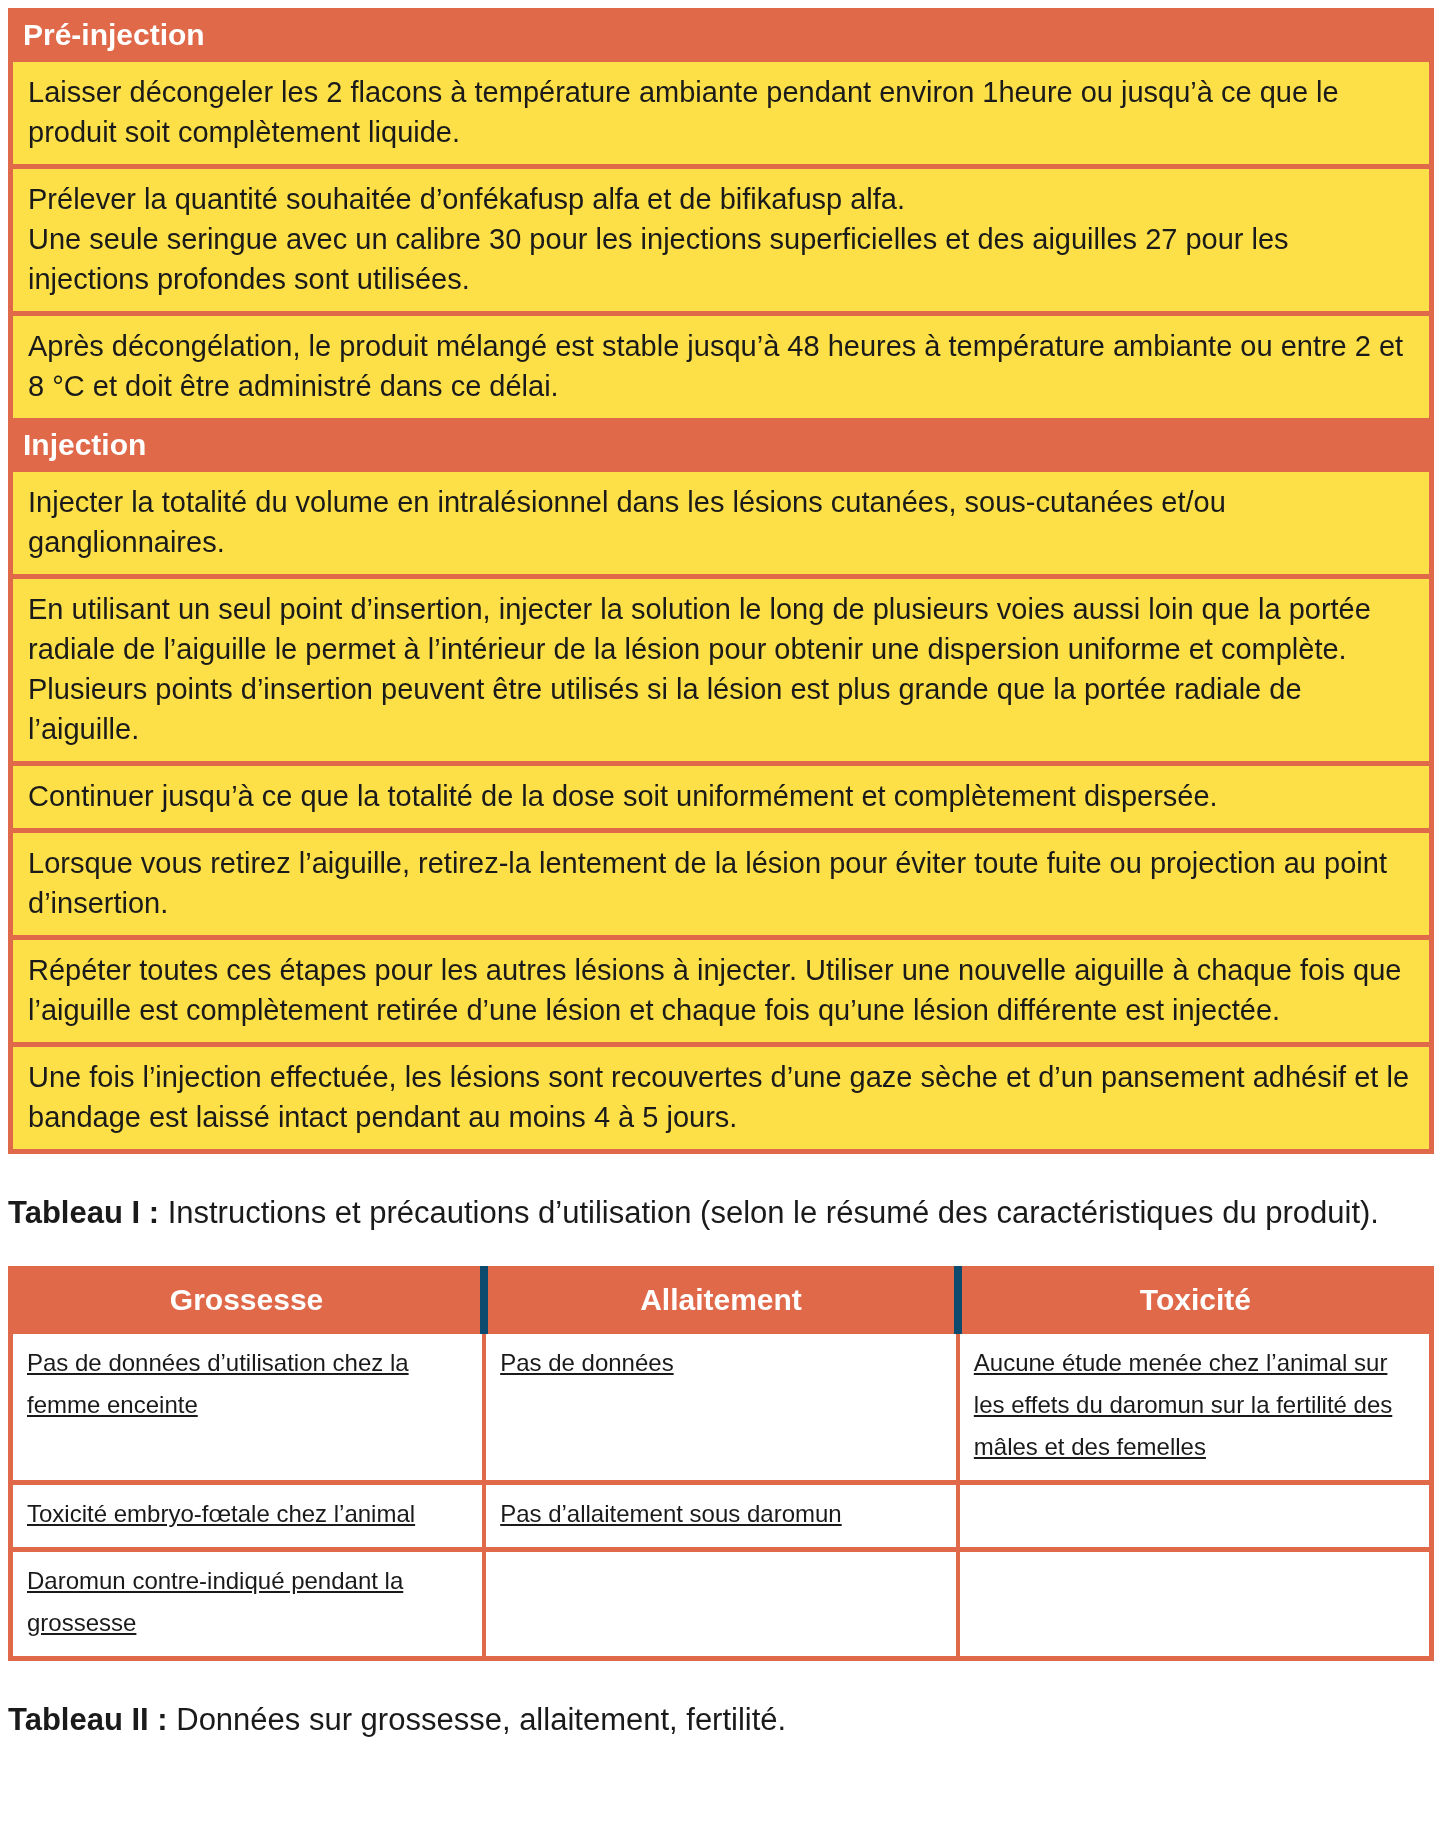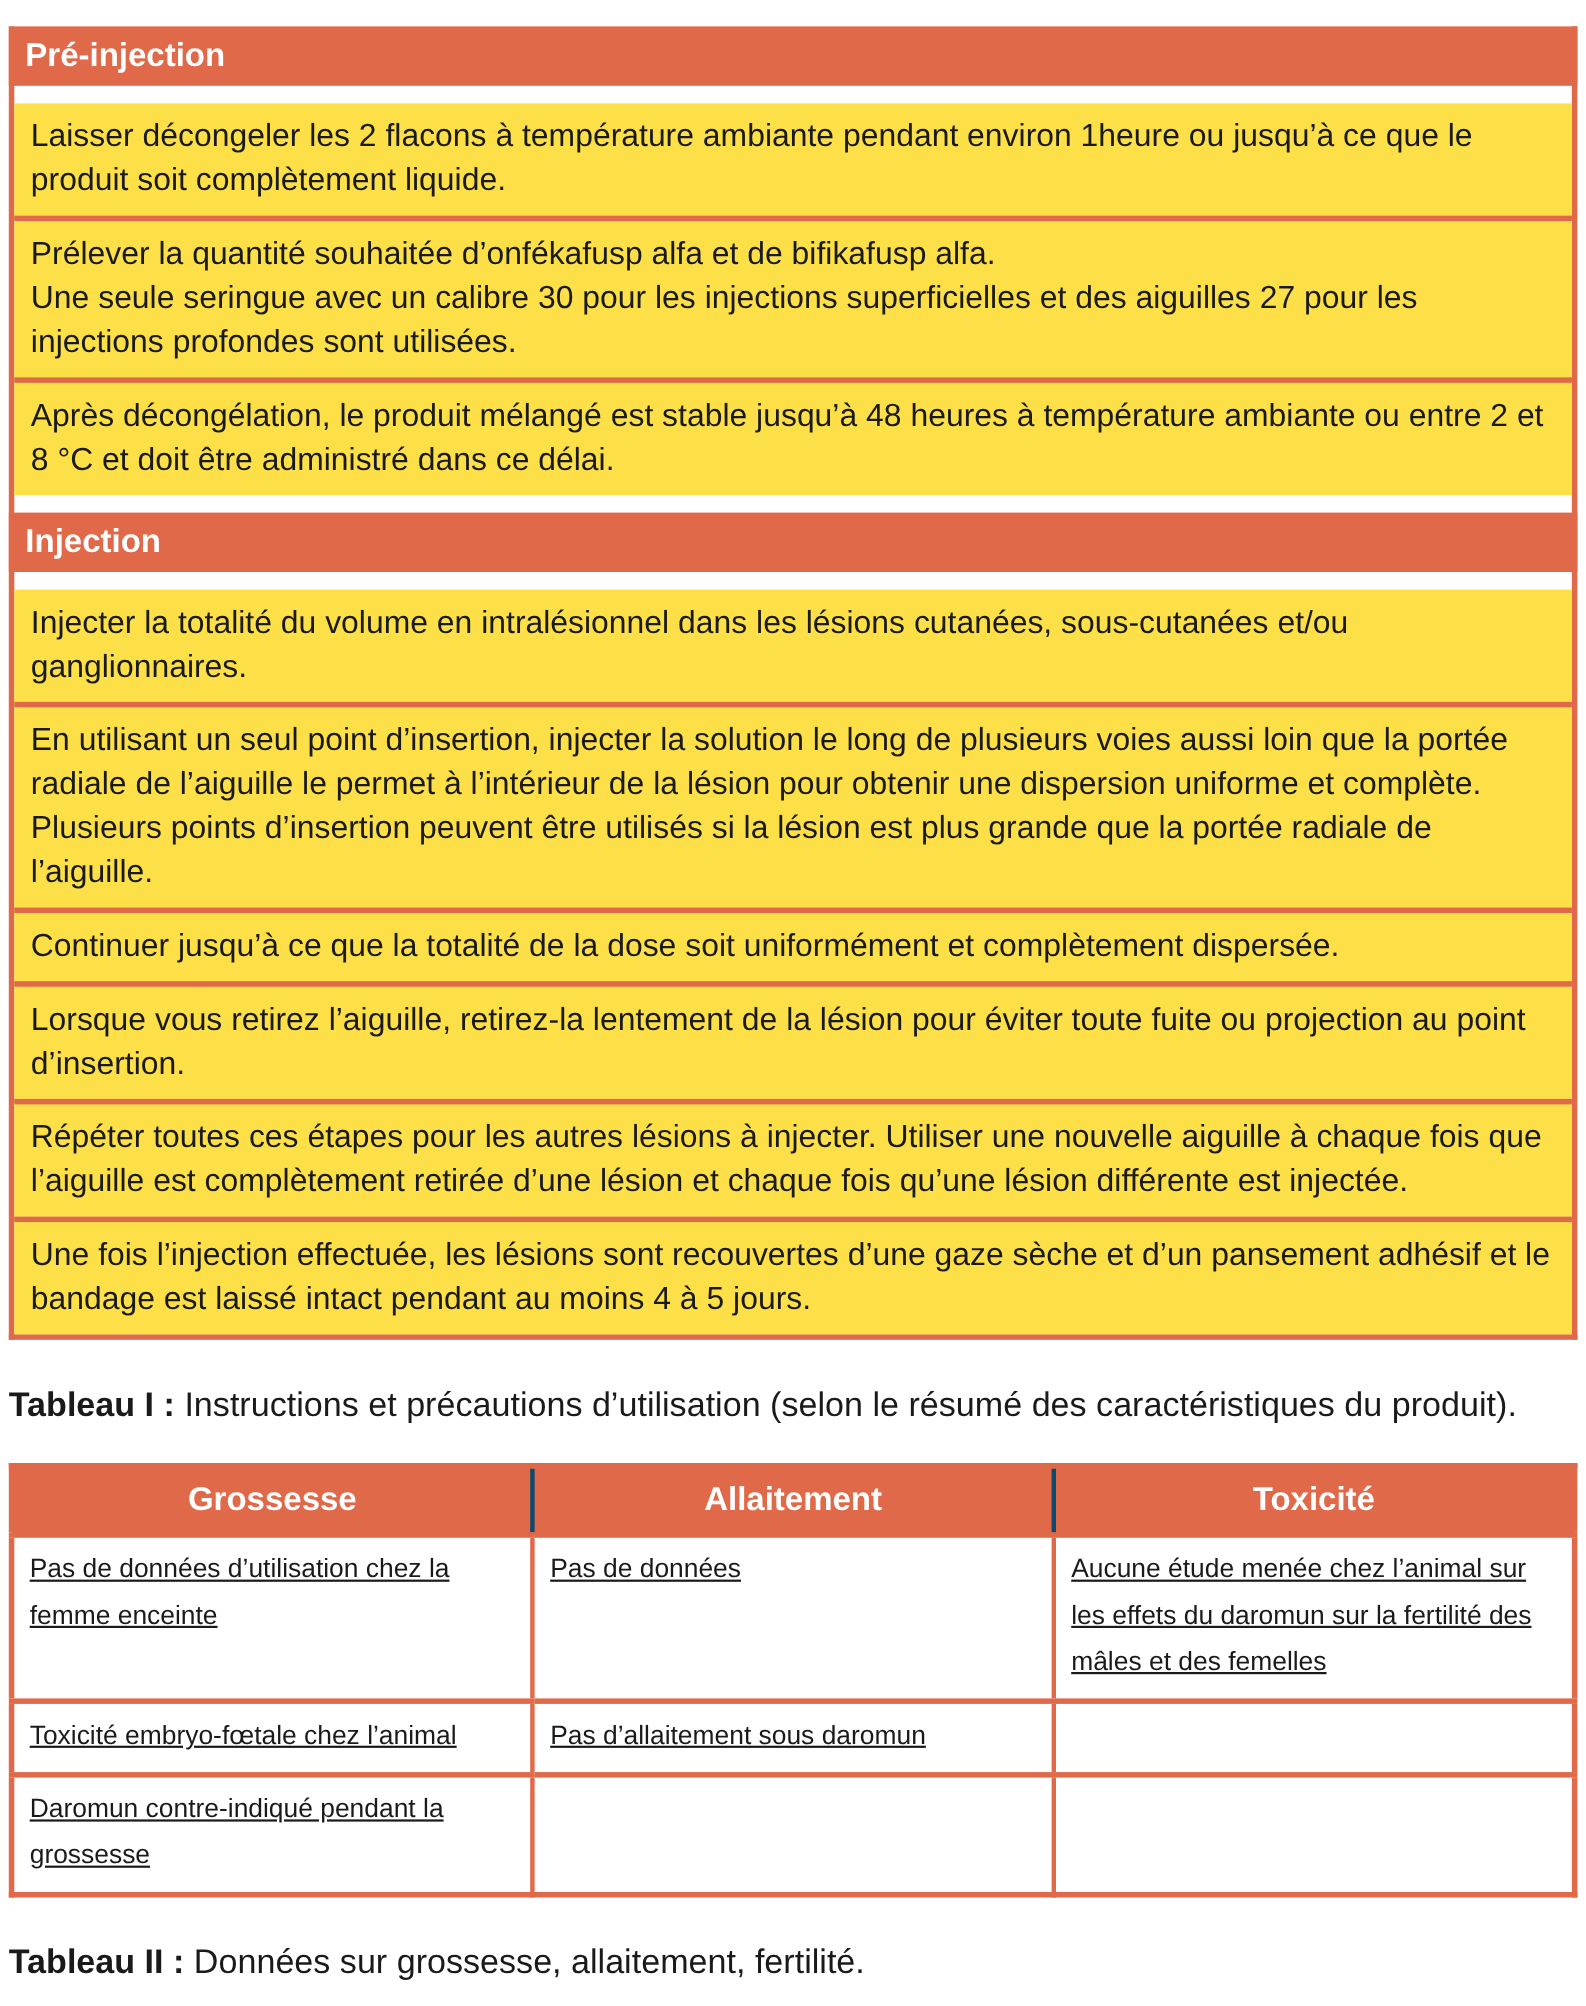--- a/index.html
+++ b/index.html
@@ -23,21 +23,21 @@
     background:#ffffff;
   }
   .sec-header{
     background:var(--accent);
     color:#ffffff;
     font-weight:bold;
     font-size:30px;
     line-height:32px;
     padding:11px 15px;
     
-    margin:16px -5px;
+    margin:0 -5px;
   }
   .t1 .row{
     font-size:29px;
     line-height:40px;
     padding:10px 15px 12px 15px;
     background:#fde047;
   }
   .t1 .row + .row{
     border-top:5px solid var(--accent);
   }
@@ -61,21 +61,21 @@
   .t2 th{
     background:var(--accent);
     color:#ffffff;
     font-weight:bold;
     font-size:30px;
     line-height:34px;
     padding:12px 10px;
     text-align:center;
   }
   .t2 th + th{
-    border-left:4px solid #0c4a6e;
+    border-left:8px solid #0c4a6e;
   }
   .t2 td{
     background:#ffffff;
     font-size:24px;
     line-height:42px;
     padding:8px 14px 12px 14px;
     vertical-align:top;
     border-top:5px solid var(--accent);
     text-decoration:underline;
   }

